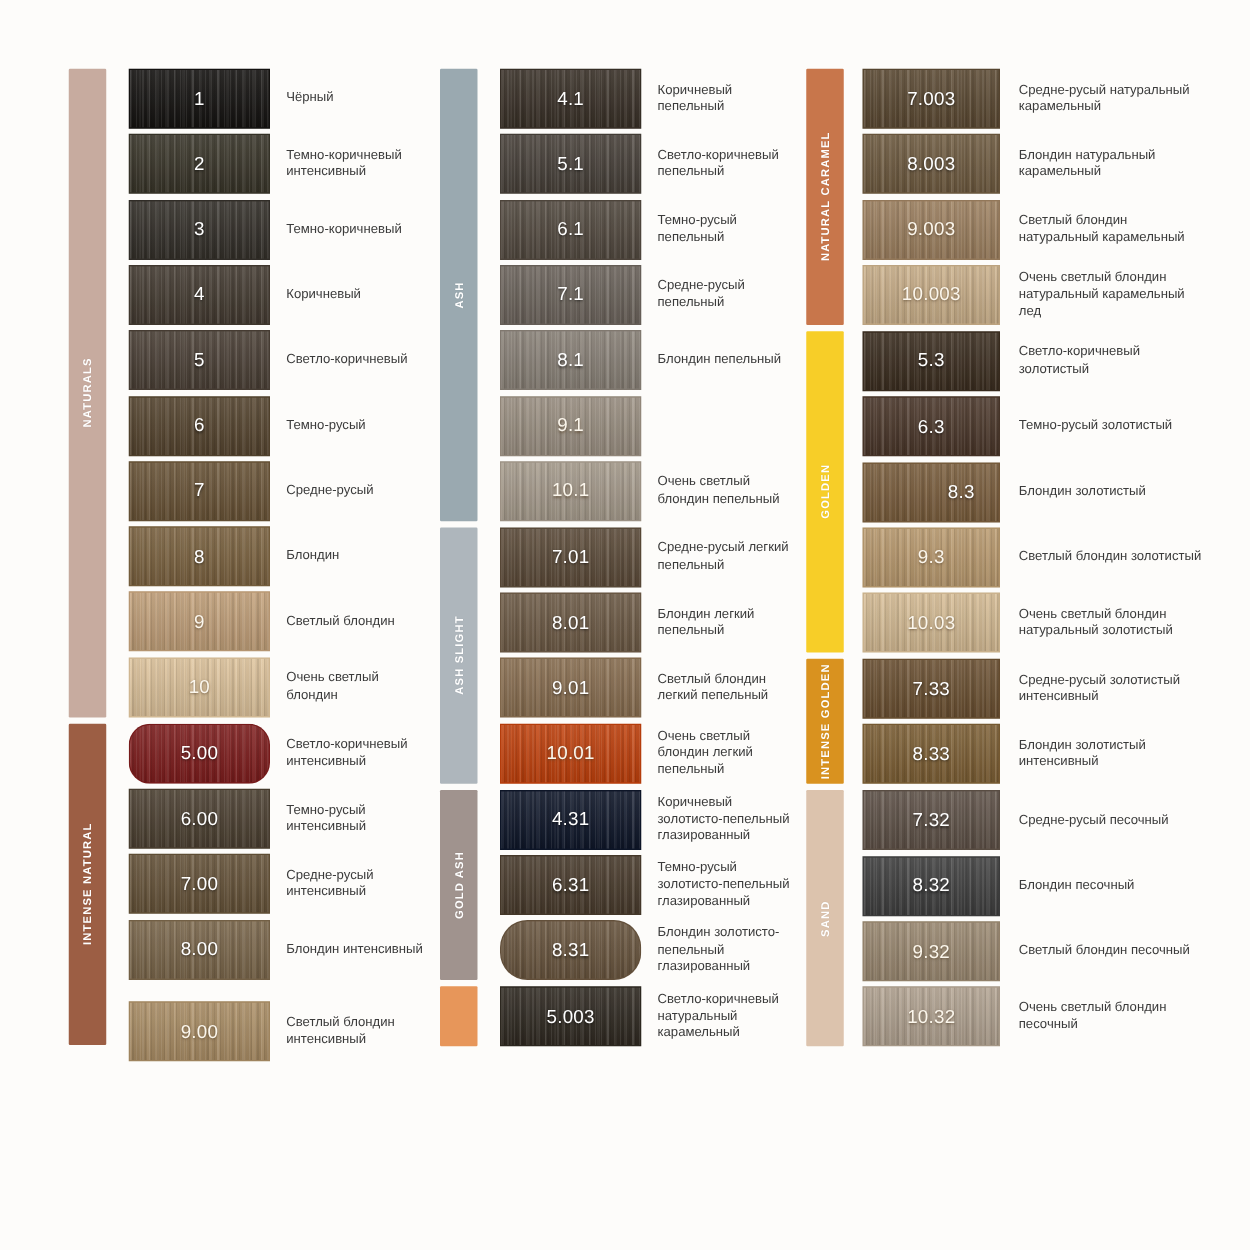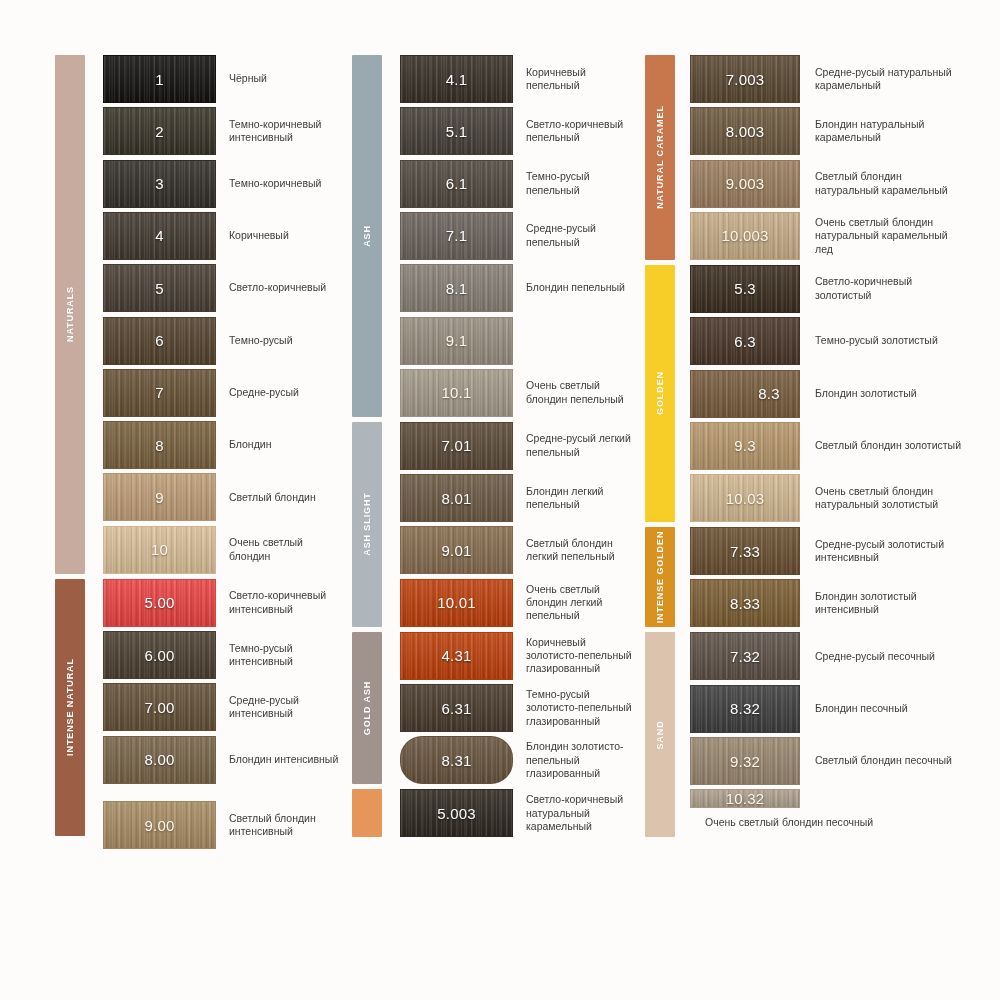--- a/index.html
+++ b/index.html
@@ -180,21 +180,21 @@
       <div class="row" style="top: 470.7px; height: 48px;">
         <div class="swatch light" style="background: rgb(223, 196, 156);">
           <span class="swatch-code">10</span>
         </div>
         <div class="row-desc">Очень светлый блондин</div>
       </div>
       <div class="family-bar" style="top: 523.7px; height: 257.2px; background: rgb(156, 94, 68);">
         <span class="vlabel">INTENSE NATURAL</span>
       </div>
       <div class="row" style="top: 523.7px; height: 48px;">
-        <div class="swatch" style="background: #ef4444;">
+        <div class="swatch" style="background: #7f1d1d; border-radius: 17px;">
           <span class="swatch-code">5.00</span>
         </div>
         <div class="row-desc">Светло-коричневый интенсивный</div>
       </div>
       <div class="row" style="top: 576px; height: 48px;">
         <div class="swatch" style="background: rgb(77, 65, 50);">
           <span class="swatch-code">6.00</span>
         </div>
         <div class="row-desc">Темно-русый интенсивный</div>
       </div>
@@ -286,21 +286,21 @@
       <div class="row" style="top: 523.7px; height: 48px;">
         <div class="swatch light" style="background: #c2410c;">
           <span class="swatch-code">10.01</span>
         </div>
         <div class="row-desc">Очень светлый блондин легкий пепельный</div>
       </div>
       <div class="family-bar" style="top: 576.7px; height: 152.6px; background: rgb(160, 147, 142);">
         <span class="vlabel">GOLD ASH</span>
       </div>
       <div class="row" style="top: 576.7px; height: 48px;">
-        <div class="swatch" style="background: #c2410c; justify-content: center;">
+        <div class="swatch" style="background: #0f172a; justify-content: center;">
           <span class="swatch-code">4.31</span>
         </div>
         <div class="row-desc">Коричневый золотисто-пепельный глазированный</div>
       </div>
       <div class="row" style="top: 629px; height: 48px;">
         <div class="swatch" style="background: rgb(74, 60, 45);">
           <span class="swatch-code">6.31</span>
         </div>
         <div class="row-desc">Темно-русый золотисто-пепельный глазированный</div>
       </div>
@@ -410,20 +410,20 @@
           <span class="swatch-code">8.32</span>
         </div>
         <div class="row-desc">Блондин песочный</div>
       </div>
       <div class="row" style="top: 682px; height: 48px;">
         <div class="swatch light" style="background: rgb(156, 138, 114);">
           <span class="swatch-code">9.32</span>
         </div>
         <div class="row-desc">Светлый блондин песочный</div>
       </div>
-      <div class="row" style="top: 734.3px; height: 48px; flex-direction: column;">
+      <div class="row" style="top: 734.3px; height: 48px;">
         <div class="swatch light" style="background: rgb(179, 164, 146);">
           <span class="swatch-code">10.32</span>
         </div>
         <div class="row-desc">Очень светлый блондин песочный</div>
       </div>
     </div>
   </div>
 
 </body></html>

